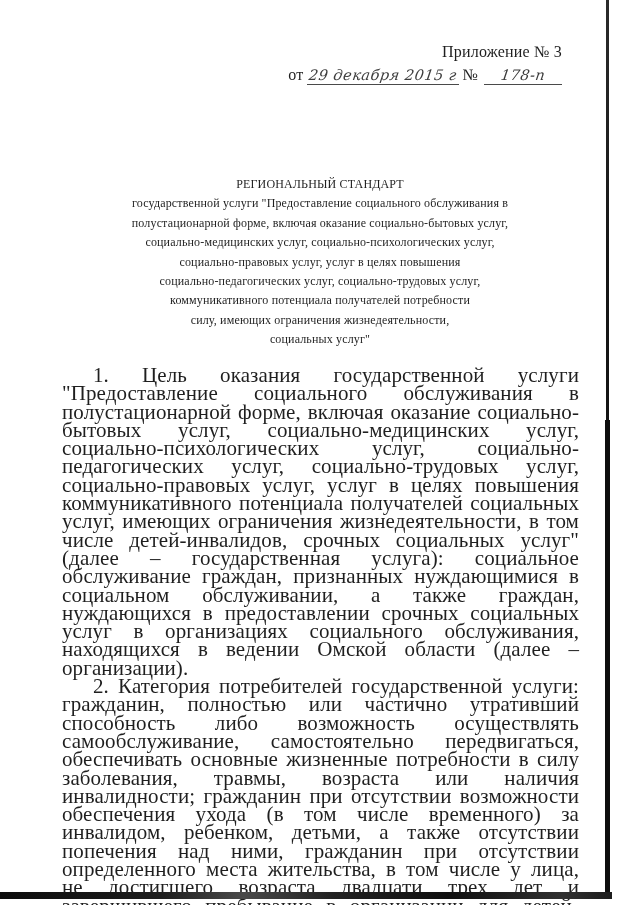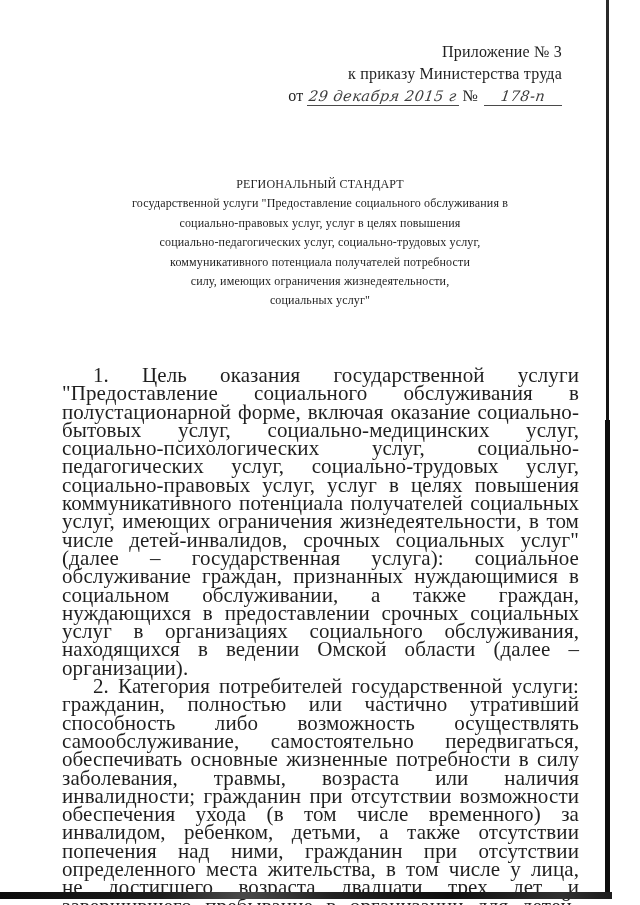--- a/index.html
+++ b/index.html
@@ -93,29 +93,30 @@
       #0f0f0f 70%, #303030 88%, #111111 100%);
   }
 </style>
 </head>
 <body>
 
 <div class="page">
 
   <div class="header-block">
     <div class="header-line">Приложение № 3</div>
-    <div class="header-line">к приказу Министерства труда</div>
     <div class="header-line date-line">
       <span>от</span><span class="fill-line fill-date"><span class="hw">29 декабря 2015 г</span></span><span>№</span><span class="fill-line fill-num"><span class="hw">178-п</span></span>
     </div>
   </div>
 
   <div class="title-block">
     <div>РЕГИОНАЛЬНЫЙ СТАНДАРТ</div>
     <div>государственной услуги "Предоставление социального обслуживания в</div>
+    <div>полустационарной форме, включая оказание социально-бытовых услуг,</div>
+    <div>социально-медицинских услуг, социально-психологических услуг,</div>
     <div>социально-правовых услуг, услуг в целях повышения</div>
     <div>социально-педагогических услуг, социально-трудовых услуг,</div>
     <div>коммуникативного потенциала получателей потребности</div>
     <div>силу, имеющих ограничения жизнедеятельности,</div>
     <div>социальных услуг"</div>
   </div>
 
   <div class="body-block">
     <p>1. Цель оказания государственной услуги "Предоставление социального обслуживания в полустационарной форме, включая оказание социально-бытовых услуг, социально-медицинских услуг, социально-психологических услуг, социально-педагогических услуг, социально-трудовых услуг, социально-правовых услуг, услуг в целях повышения коммуникативного потенциала получателей социальных услуг, имеющих ограничения жизнедеятельности, в том числе детей-инвалидов, срочных социальных услуг" (далее – государственная услуга): социальное обслуживание граждан, признанных нуждающимися в социальном обслуживании, а также граждан, нуждающихся в предоставлении срочных социальных услуг в организациях социального обслуживания, находящихся в ведении Омской области (далее – организации).</p>
     <p>2. Категория потребителей государственной услуги: гражданин, полностью или частично утративший способность либо возможность осуществлять самообслуживание, самостоятельно передвигаться, обеспечивать основные жизненные потребности в силу заболевания, травмы, возраста или наличия инвалидности; гражданин при отсутствии возможности обеспечения ухода (в том числе временного) за инвалидом, ребенком, детьми, а также отсутствии попечения над ними, гражданин при отсутствии определенного места жительства, в том числе у лица, не достигшего возраста двадцати трех лет и завершившего пребывание в организации для детей-сирот и детей, оставшихся без попечения родителей; гражданин при наличии в семье инвалида или инвалидов, в том числе ребенка-инвалида или детей-инвалидов, нуждающихся в постоянном постороннем уходе; гражданин при наличии ребенка или детей (в том числе находящихся под опекой, попечительством), испытывающих трудности в социальной адаптации; гражданин при наличии внутрисемейного конфликта, в том числе с лицами с наркотической или алкогольной зависимостью, лицами, имеющими</p>

